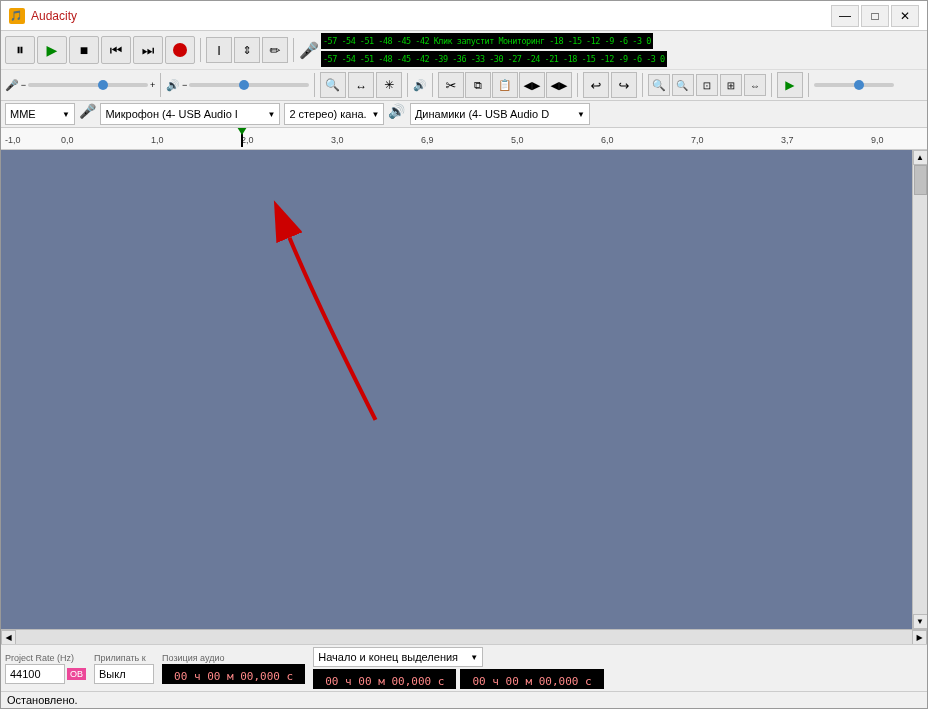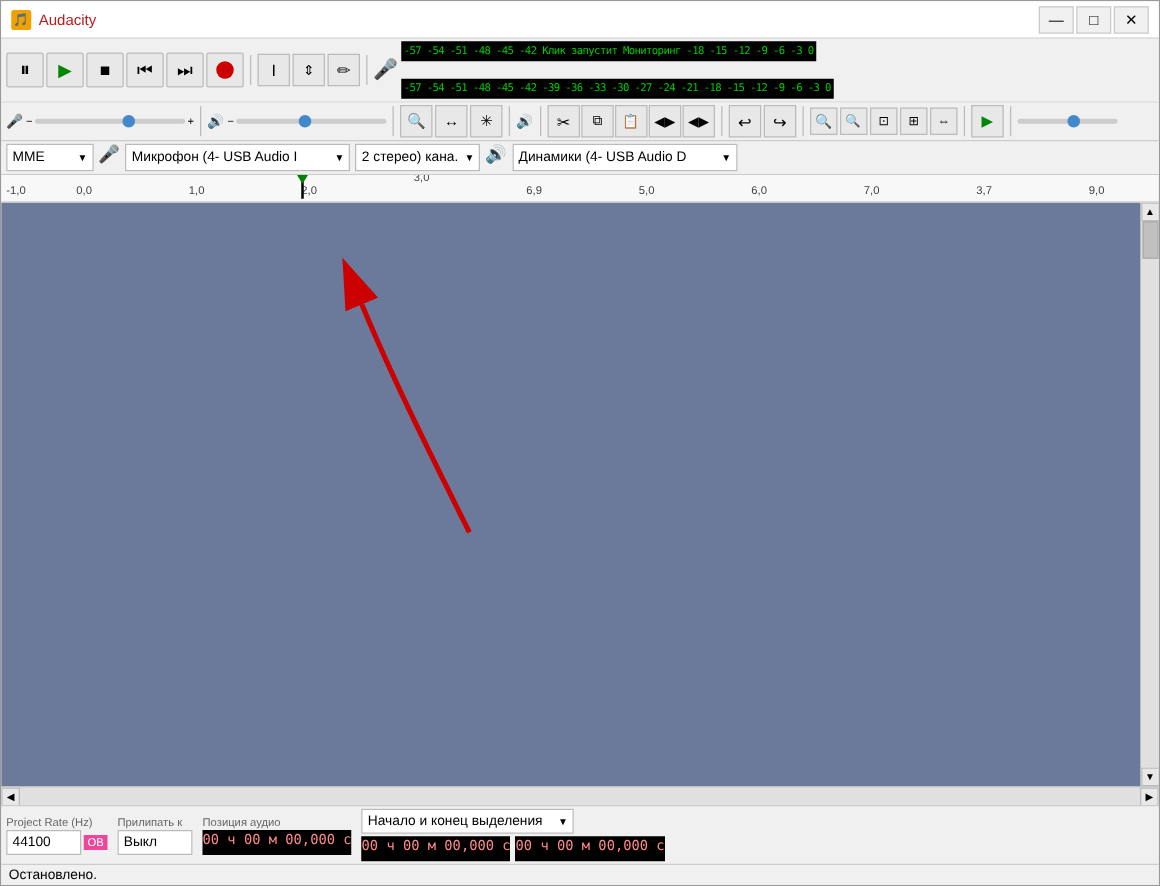--- a/index.html
+++ b/index.html
@@ -322,25 +322,25 @@
       align-items: center;
       justify-content: space-between;
       min-width: 130px;
       cursor: pointer;
     }
     .status-time {
       background: #000;
       color: #f88;
       font-family: monospace;
       font-size: 11px;
-      padding: 1px 0;
+      padding: 1px 12px;
       min-width: 110px;
       height: 20px;
       display: flex;
-      align-items: flex-start;
+      align-items: flex-end;
     }
     .statusbar-bottom {
       padding: 2px 6px;
       font-size: 11px;
       color: #000;
     }
 
     
     .arrow-overlay {
       position: absolute;
@@ -458,21 +458,21 @@
       <div class="toolbar-sep"></div>
 
       <button class="tool-btn">I</button>
       <button class="tool-btn" style="font-size:11px;">⇕</button>
       <button class="tool-btn">✏</button>
 
       <div class="toolbar-sep"></div>
 
       <span style="font-size:16px;">🎤</span>
 
-      <div style="display:flex;flex-direction:column;gap:14px;text-align:center;">
+      <div style="display:flex;flex-direction:column;gap:2px;text-align:center;">
         <div class="vu-row">
           <div class="vu-numbers" style="cursor:pointer;">
             <span>-57 -54 -51 -48 -45 -42 Клик запустит Мониторинг -18 -15 -12 -9 -6 -3 0</span>
           </div>
         </div>
         <div class="vu-row">
           <div class="vu-numbers" style="cursor:pointer;">
             <span>-57 -54 -51 -48 -45 -42 -39 -36 -33 -30 -27 -24 -21 -18 -15 -12 -9 -6 -3 0</span>
           </div>
         </div>
@@ -571,21 +571,21 @@
       </div>
     </div>
   </div>
 
   <div class="ruler">
     <div class="ruler-scale">
       <span style="position:absolute;left:4px;font-size:9px;color:#444;bottom:2px;">-1,0</span>
       <span style="position:absolute;left:60px;font-size:9px;color:#444;bottom:2px;">0,0</span>
       <span style="position:absolute;left:150px;font-size:9px;color:#444;bottom:2px;">1,0</span>
       <span style="position:absolute;left:240px;font-size:9px;color:#444;bottom:2px;">2,0</span>
-      <span style="position:absolute;left:330px;font-size:9px;color:#444;bottom:12px;">3,0</span>
+      <span style="position:absolute;left:330px;font-size:9px;color:#444;bottom:2px;">3,0</span>
       <span style="position:absolute;left:420px;font-size:9px;color:#444;bottom:2px;">6,9</span>
       <span style="position:absolute;left:510px;font-size:9px;color:#444;bottom:2px;">5,0</span>
       <span style="position:absolute;left:600px;font-size:9px;color:#444;bottom:2px;">6,0</span>
       <span style="position:absolute;left:690px;font-size:9px;color:#444;bottom:2px;">7,0</span>
       <span style="position:absolute;left:780px;font-size:9px;color:#444;bottom:2px;">3,7</span>
       <span style="position:absolute;left:870px;font-size:9px;color:#444;bottom:2px;">9,0</span>
 
       <div style="position:absolute;left:240px;top:0;width:2px;height:100%;background:#000;"></div>
 
       <div style="position:absolute;left:236px;top:0;width:0;height:0;border-left:5px solid transparent;border-right:5px solid transparent;border-top:8px solid #008000;"></div>

